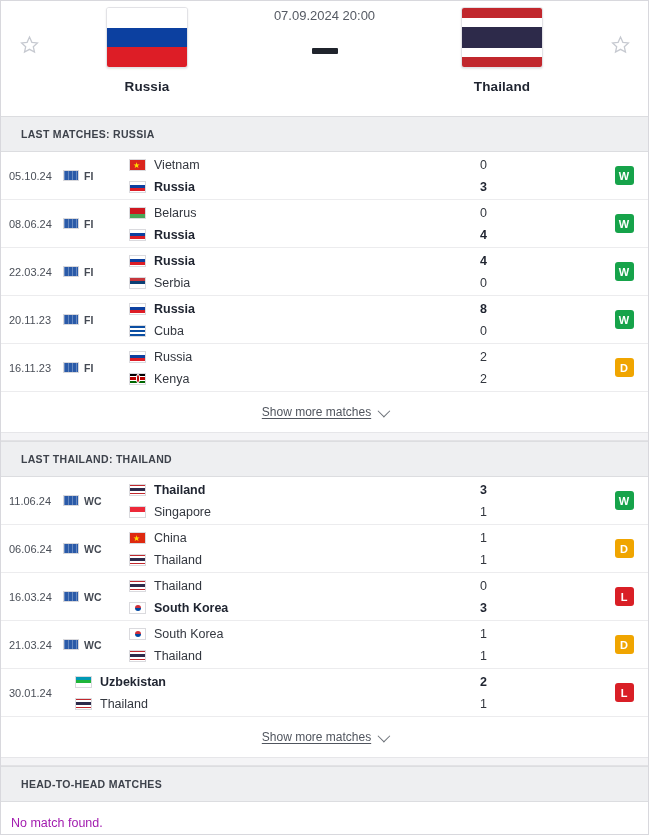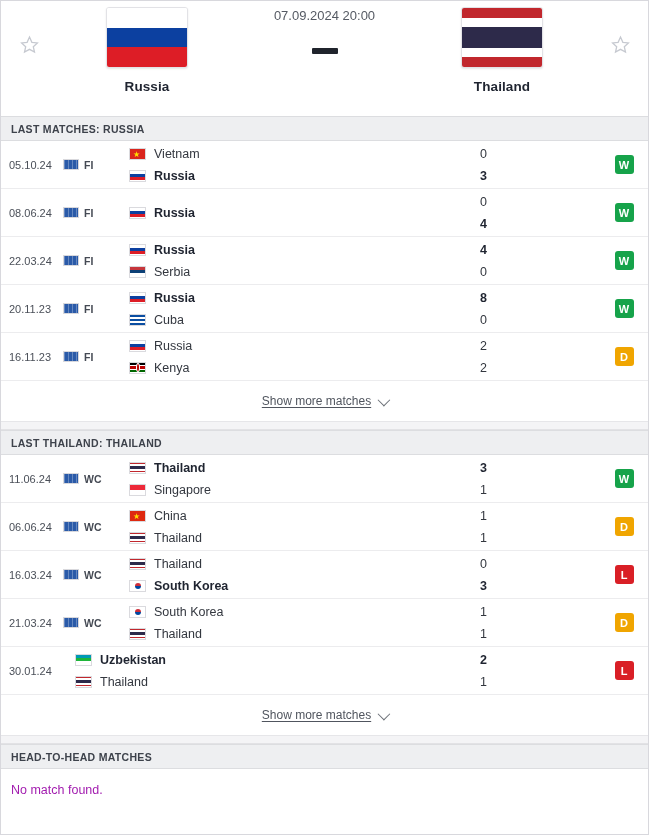--- a/index.html
+++ b/index.html
@@ -83,24 +83,24 @@
     height: 6px;
     background: #20242c;
     border-radius: 1px;
   }
 
   
   .section-head {
     background: #eeeff1;
     border-top: 1px solid #dcdde0;
     border-bottom: 1px solid #dcdde0;
-    height: 25px;
-    display: flex;
-    align-items: center;
-    padding-left: 10px;
+    height: 36px;
+    display: flex;
+    align-items: center;
+    padding-left: 20px;
     font-size: 10.5px;
     font-weight: bold;
     color: #3d424b;
     letter-spacing: 0.3px;
   }
 
   
   .match-row {
     display: flex;
     align-items: stretch;
@@ -310,20 +310,27 @@
         <div class="m-comp">
           <span class="comp-flag" style="position:relative;display:flex;flex-direction:column;">
             <div style="background:#2a5aa8;flex:0 0 100%"></div>
             <div style="position:absolute;left:0;top:0;right:0;bottom:0;background:repeating-linear-gradient(90deg,rgba(255,255,255,.28) 0 1px,transparent 1px 4px);"></div>
           </span>
           <span class="comp-label">FI</span>
         </div>
         <div class="m-teams">
           <div class="t-line">
             <span class="t-flag" style="position:relative;display:flex;flex-direction:column;">
+              <div style="background:#ce1720;flex:0 0 60%"></div>
+              <div style="background:#4aa657;flex:0 0 40%"></div>
+            </span>
+            <span class="t-name">Belarus</span>
+          </div>
+          <div class="t-line">
+            <span class="t-flag" style="position:relative;display:flex;flex-direction:column;">
               <div style="background:#ffffff;flex:0 0 33%"></div>
               <div style="background:#0c40a0;flex:0 0 34%"></div>
               <div style="background:#dd1d26;flex:0 0 33%"></div>
             </span>
             <span class="t-name win">Russia</span>
           </div>
         </div>
         <div class="m-scores">
           <div class="s-line">0</div>
           <div class="s-line win">4</div>

